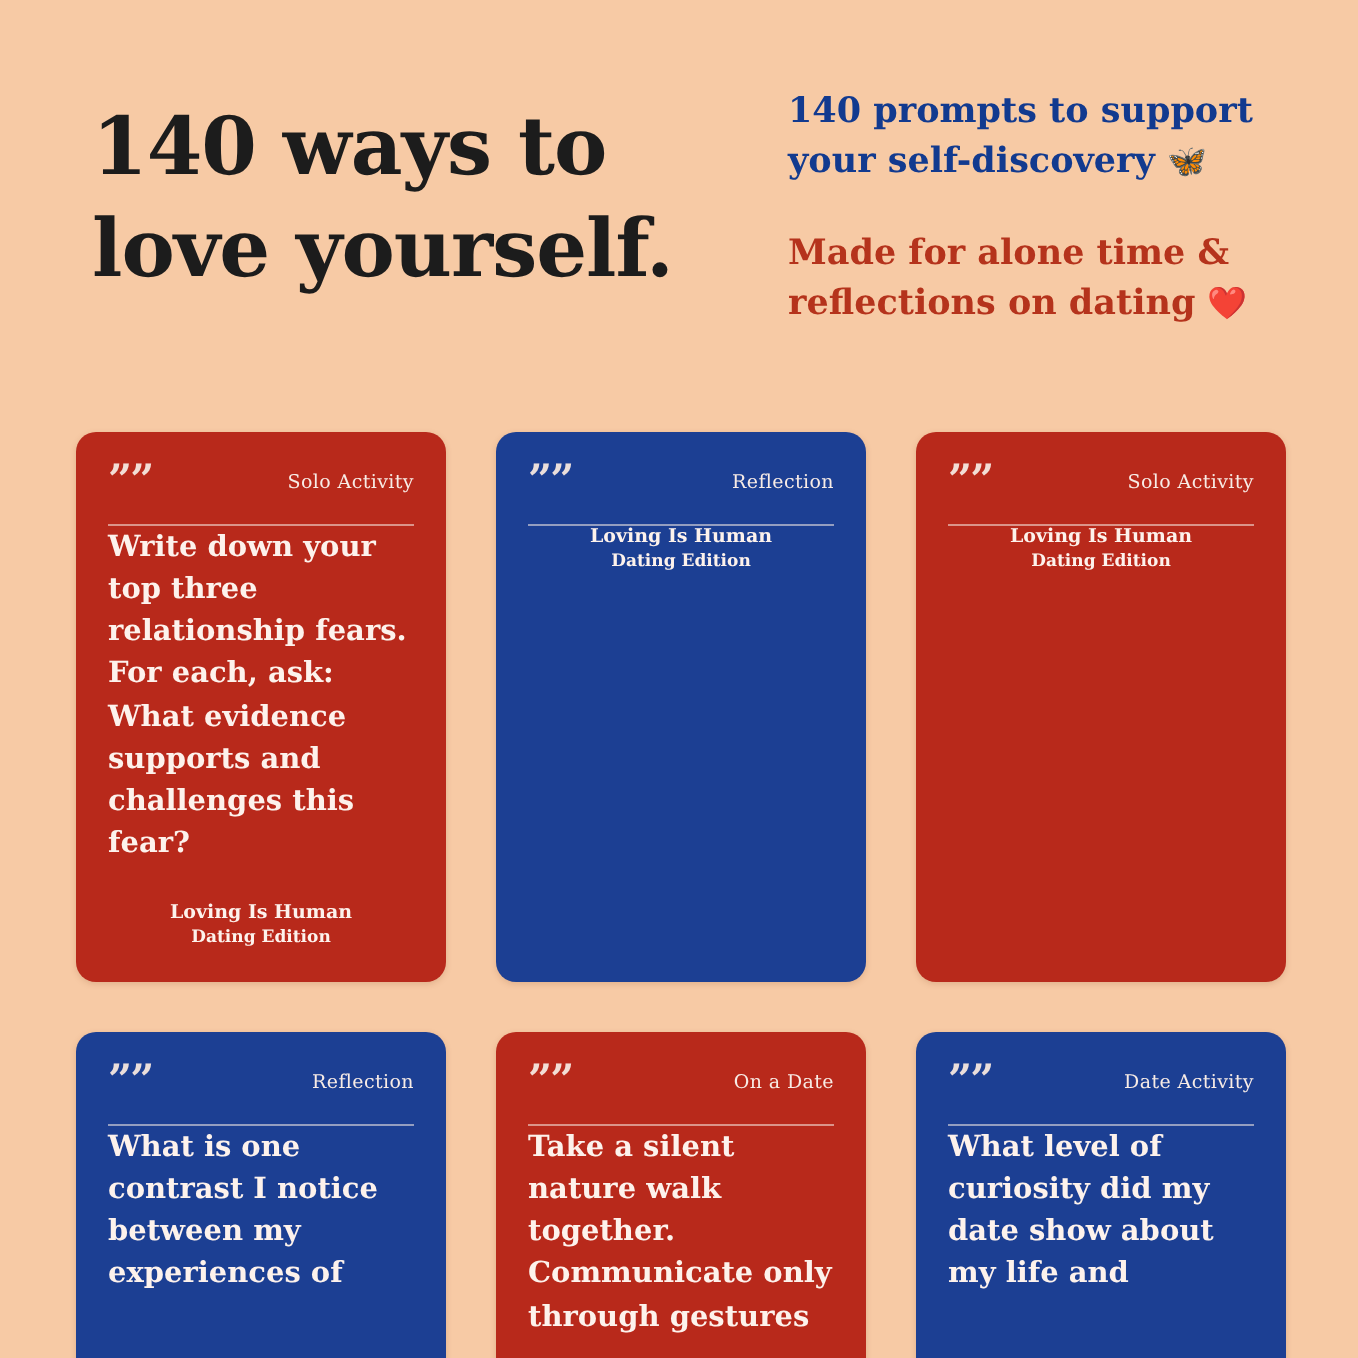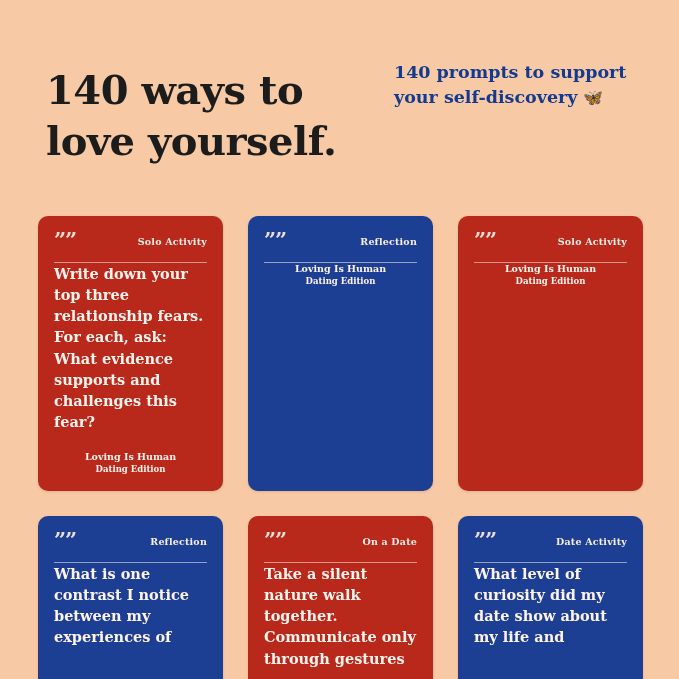--- a/index.html
+++ b/index.html
@@ -13,21 +13,21 @@
   .page {
     position: relative;
     width: 679px;
     height: 679px;
     background: #f7caa5;
   }
 
   
   .header {
     position: absolute;
-    left: 0; top: 16px;
+    left: 0; top: 0;
     width: 538px;
     height: 200px;
   }
   .headline {
     position: absolute;
     left: 46px;
     top: 48px;
     width: 330px;
     font-family: "DejaVu Serif", serif;
     font-weight: bold;
@@ -96,21 +96,21 @@
     font-family: "DejaVu Serif", serif;
     font-weight: bold;
     font-size: 21px;
     line-height: 14px;
     color: #f6e7df;
     letter-spacing: -1px;
     opacity: .95;
   }
   .card-tag {
     font-family: "DejaVu Serif", serif;
-    font-weight: bold;
+    font-weight: normal;
     font-size: 9.5px;
     color: #f8ece6;
     letter-spacing: .2px;
     margin-top: 3px;
   }
   .divider {
     margin-top: 9px;
     height: 1px;
     background: rgba(248,236,230,0.55);
   }
@@ -150,20 +150,24 @@
     <div class="headline">
       <span>140 ways to</span>
       <span class="l2">love yourself.</span>
     </div>
 
     <div class="subblock">
       <div class="sub-blue">
         <span>140 prompts to support your self-discovery</span>
         <span class="emoji">🦋</span>
       </div>
+      <div class="sub-red">
+        <span>Made for alone time &amp; reflections on dating</span>
+        <span class="emoji">❤️</span>
+      </div>
     </div>
   </div>
 
   <div class="grid">
 
     <div class="card red">
       <div class="card-top">
         <span class="quote-mark">””</span>
         <span class="card-tag">Solo Activity</span>
       </div>

